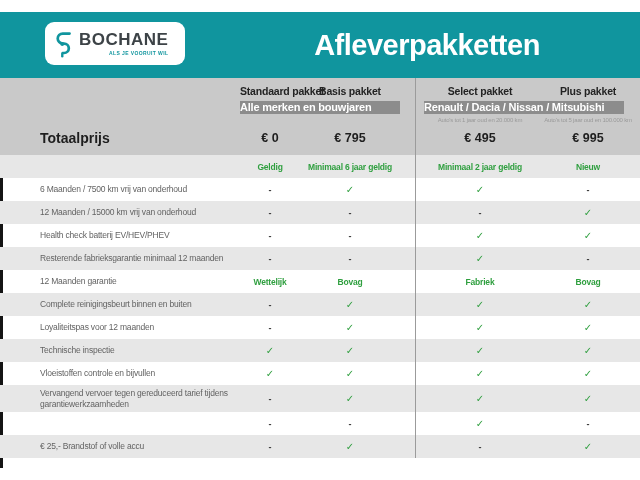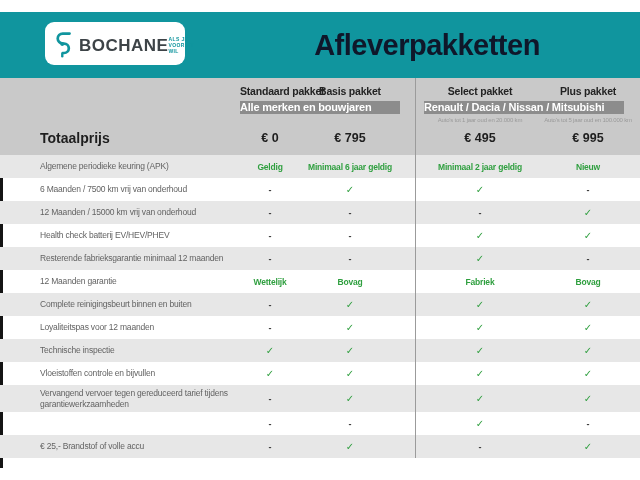--- a/index.html
+++ b/index.html
@@ -15,30 +15,30 @@
   .topbar{
     position:absolute;left:0;top:12px;width:640px;height:66px;
     background:#10959E;
   }
   .logo-box{
     position:absolute;left:45px;top:10px;width:140px;height:43px;
     background:#ffffff;border-radius:9px;
     display:flex;align-items:center;padding-left:10px;box-sizing:border-box;
   }
   .logo-icon{width:20px;height:28px;margin-right:4px;flex:0 0 auto;}
-  .logo-text-wrap{display:flex;flex-direction:row;align-items:flex-end;}
+  .logo-text-wrap{display:flex;flex-direction:column;align-items:flex-end;}
   .logo-name{
     font-size:17px;font-weight:700;color:#3d4347;letter-spacing:.5px;line-height:1;
   }
   .logo-tagline{
     font-size:5px;font-weight:700;color:#10959E;letter-spacing:.4px;margin-top:2px;
   }
   .main-title{
     position:absolute;left:427px;top:50%;transform:translate(-50%,-50%);
-    color:#0f172a;font-size:29px;font-weight:700;letter-spacing:-.5px;white-space:nowrap;
+    color:#ffffff;font-size:29px;font-weight:700;letter-spacing:-.5px;white-space:nowrap;
   }
   
   .grid{
     display:grid;
     grid-template-columns:40px 200px 60px 100px 24px 112px 104px;
     align-items:center;
   }
   .col-label{grid-column:2;}
   .c0{grid-column:3;text-align:center;}
   .c1{grid-column:4;text-align:center;}
@@ -131,21 +131,20 @@
       <div class="c1 price">€ 795</div>
       <div class="c2 price">€ 495</div>
       <div class="c3 price">€ 995</div>
     </div>
   </div>
 
   <div class="left-edge-line"></div>
 
   <div class="rows">
       <div class="grid frow gray">
-        <div class="col-label flabel">Algemene periodieke keuring (APK)</div>
         <div class="c0 fval gtext">Geldig</div>
         <div class="c1 fval gtext">Minimaal 6 jaar geldig</div>
         <div class="c2 fval gtext">Minimaal 2 jaar geldig</div>
         <div class="c3 fval gtext">Nieuw</div>
       </div>
       <div class="grid frow white">
         <div class="col-label flabel">6 Maanden / 7500 km vrij van onderhoud</div>
         <div class="c0 fval dash">-</div>
         <div class="c1 fval check">✓</div>
         <div class="c2 fval check">✓</div>

